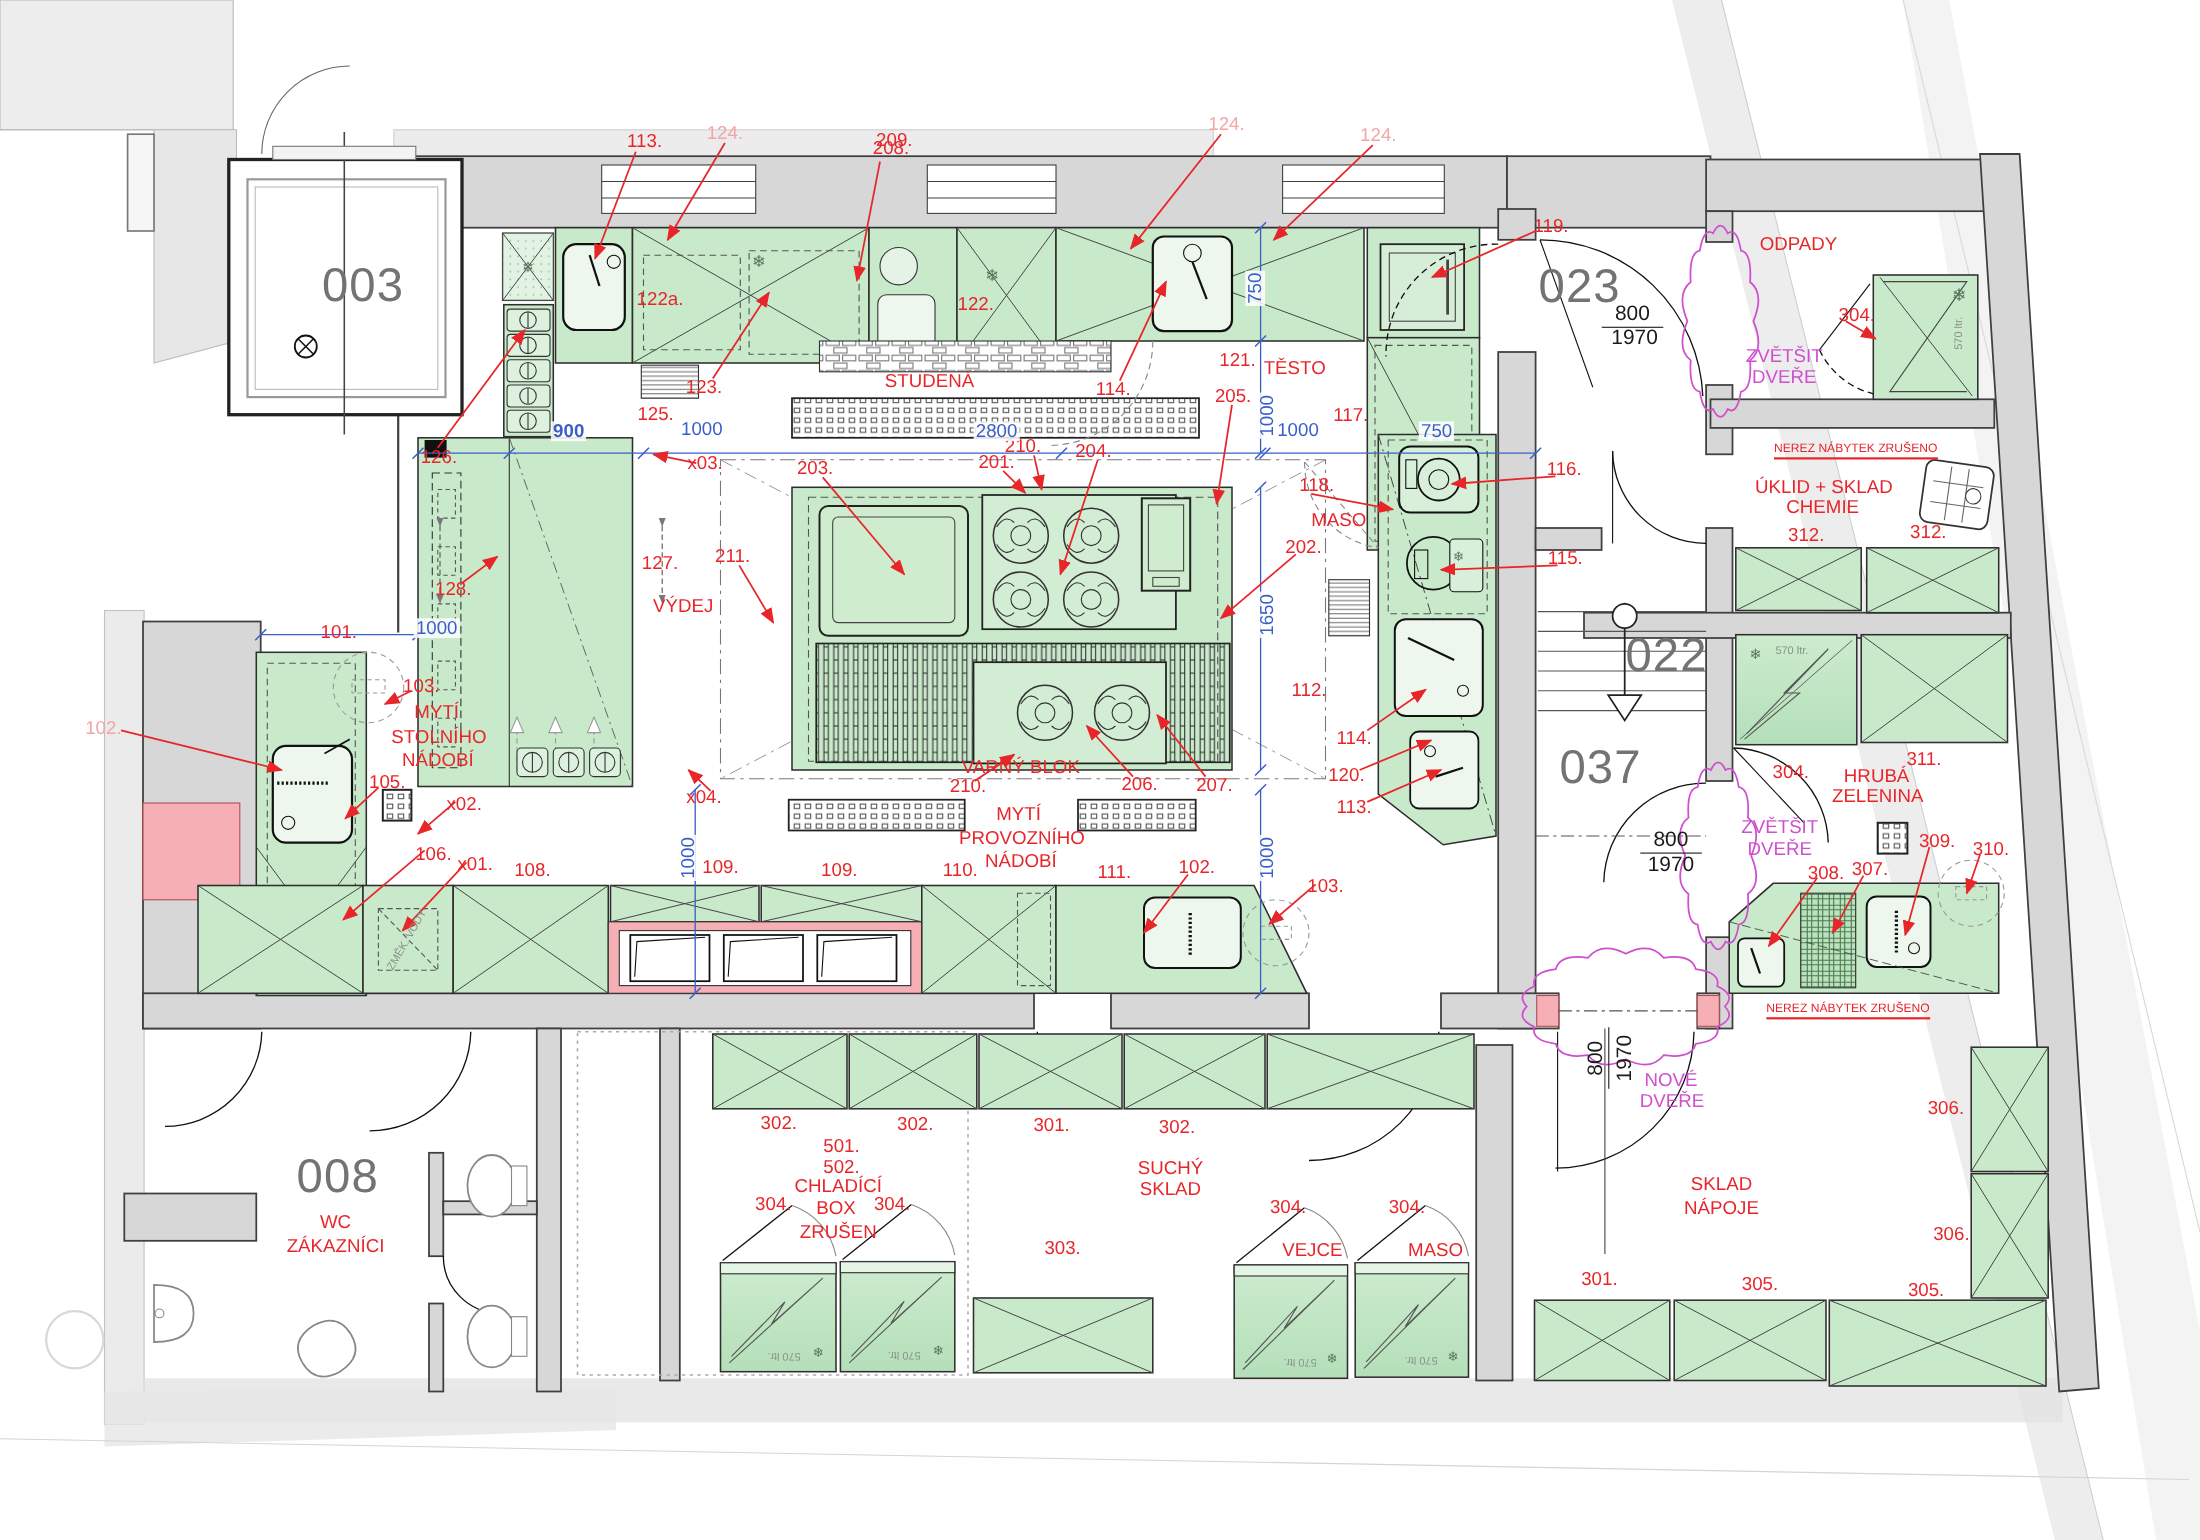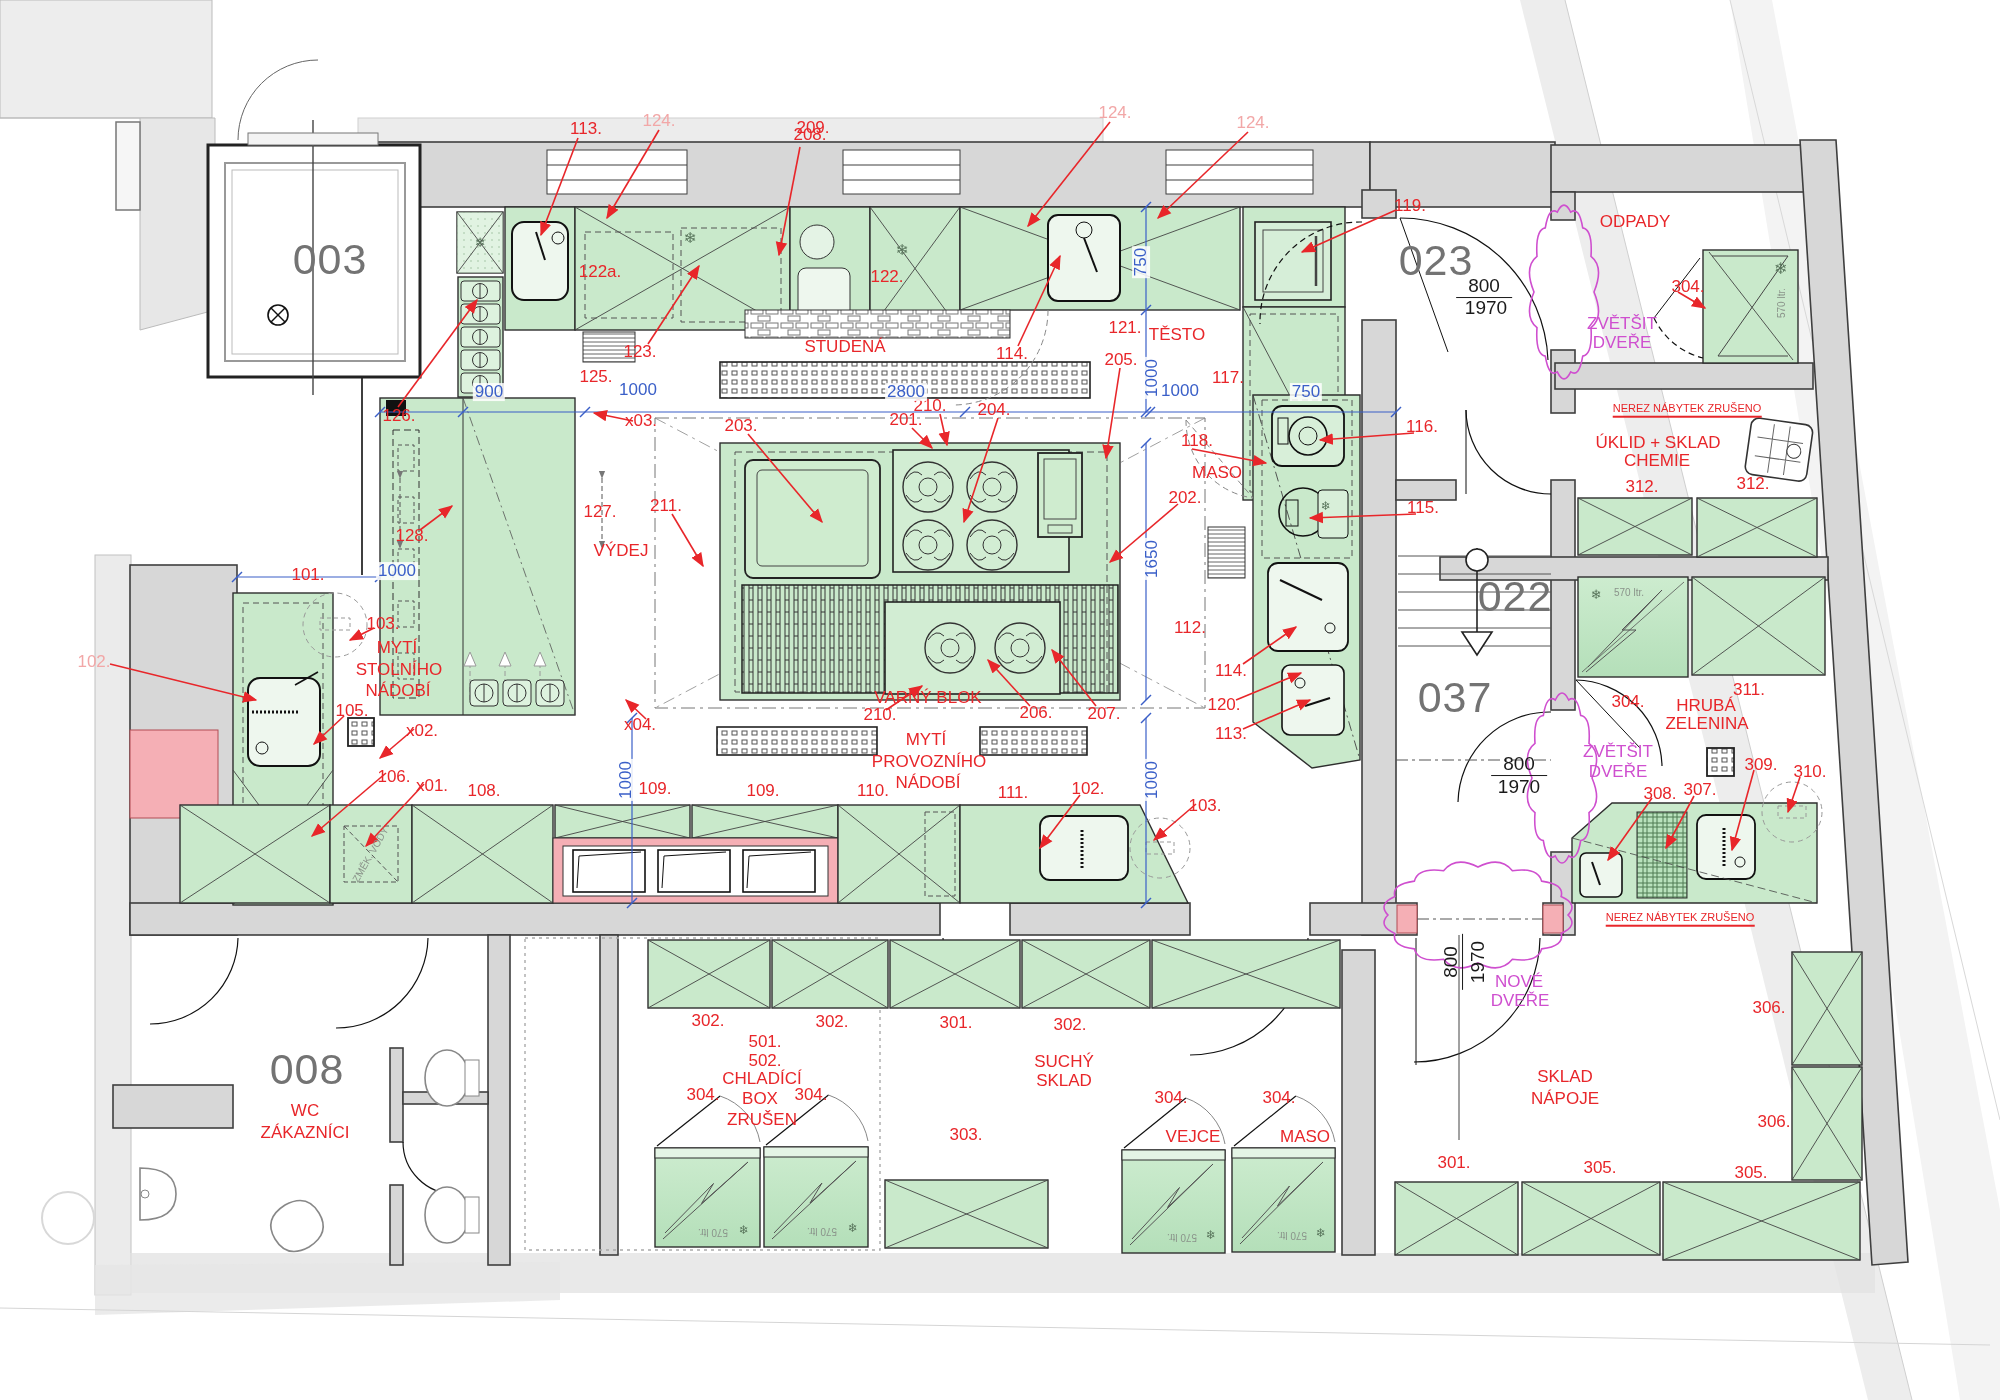--- a/index.html
+++ b/index.html
@@ -598,21 +598,21 @@
       <div class="ann r" style="left: 1769px; top: 1008px;">306.</div>
       <div class="ann r" style="left: 1774px; top: 1122px;">306.</div>
       <div class="ann r" style="left: 305px; top: 1111px;">WC</div>
       <div class="ann r" style="left: 305px; top: 1133px;">ZÁKAZNÍCI</div>
       <div class="ann rf" style="left: 659px; top: 121px;">124.</div>
       <div class="ann rf" style="left: 1115px; top: 113px;">124.</div>
       <div class="ann rf" style="left: 1253px; top: 123px;">124.</div>
       <div class="ann rf" style="left: 94px; top: 662px;">102.</div>
       <div class="ann ru" style="left: 1687px; top: 410px;">NEREZ NÁBYTEK ZRUŠENO</div>
       <div class="ann ru" style="left: 1680px; top: 919px;">NEREZ NÁBYTEK ZRUŠENO</div>
-      <div class="ann b" style="left: 489px; top: 392px;">900</div>
+      <div class="ann b" style="left: 517px; top: 392px; font-weight: bold;">900</div>
       <div class="ann b" style="left: 638px; top: 390px;">1000</div>
       <div class="ann b" style="left: 906px; top: 392px;">2800</div>
       <div class="ann b" style="left: 1180px; top: 391px;">1000</div>
       <div class="ann b" style="left: 1306px; top: 392px;">750</div>
       <div class="ann b" style="left: 1141px; top: 262px; transform: translate(-50%, -50%) rotate(-90deg);">750</div>
       <div class="ann b" style="left: 1152px; top: 378px; transform: translate(-50%, -50%) rotate(-90deg);">1000</div>
       <div class="ann b" style="left: 1152px; top: 559px; transform: translate(-50%, -50%) rotate(-90deg);">1650</div>
       <div class="ann b" style="left: 626px; top: 780px; transform: translate(-50%, -50%) rotate(-90deg);">1000</div>
       <div class="ann b" style="left: 1152px; top: 780px; transform: translate(-50%, -50%) rotate(-90deg);">1000</div>
       <div class="ann b" style="left: 397px; top: 571px;">1000</div>

